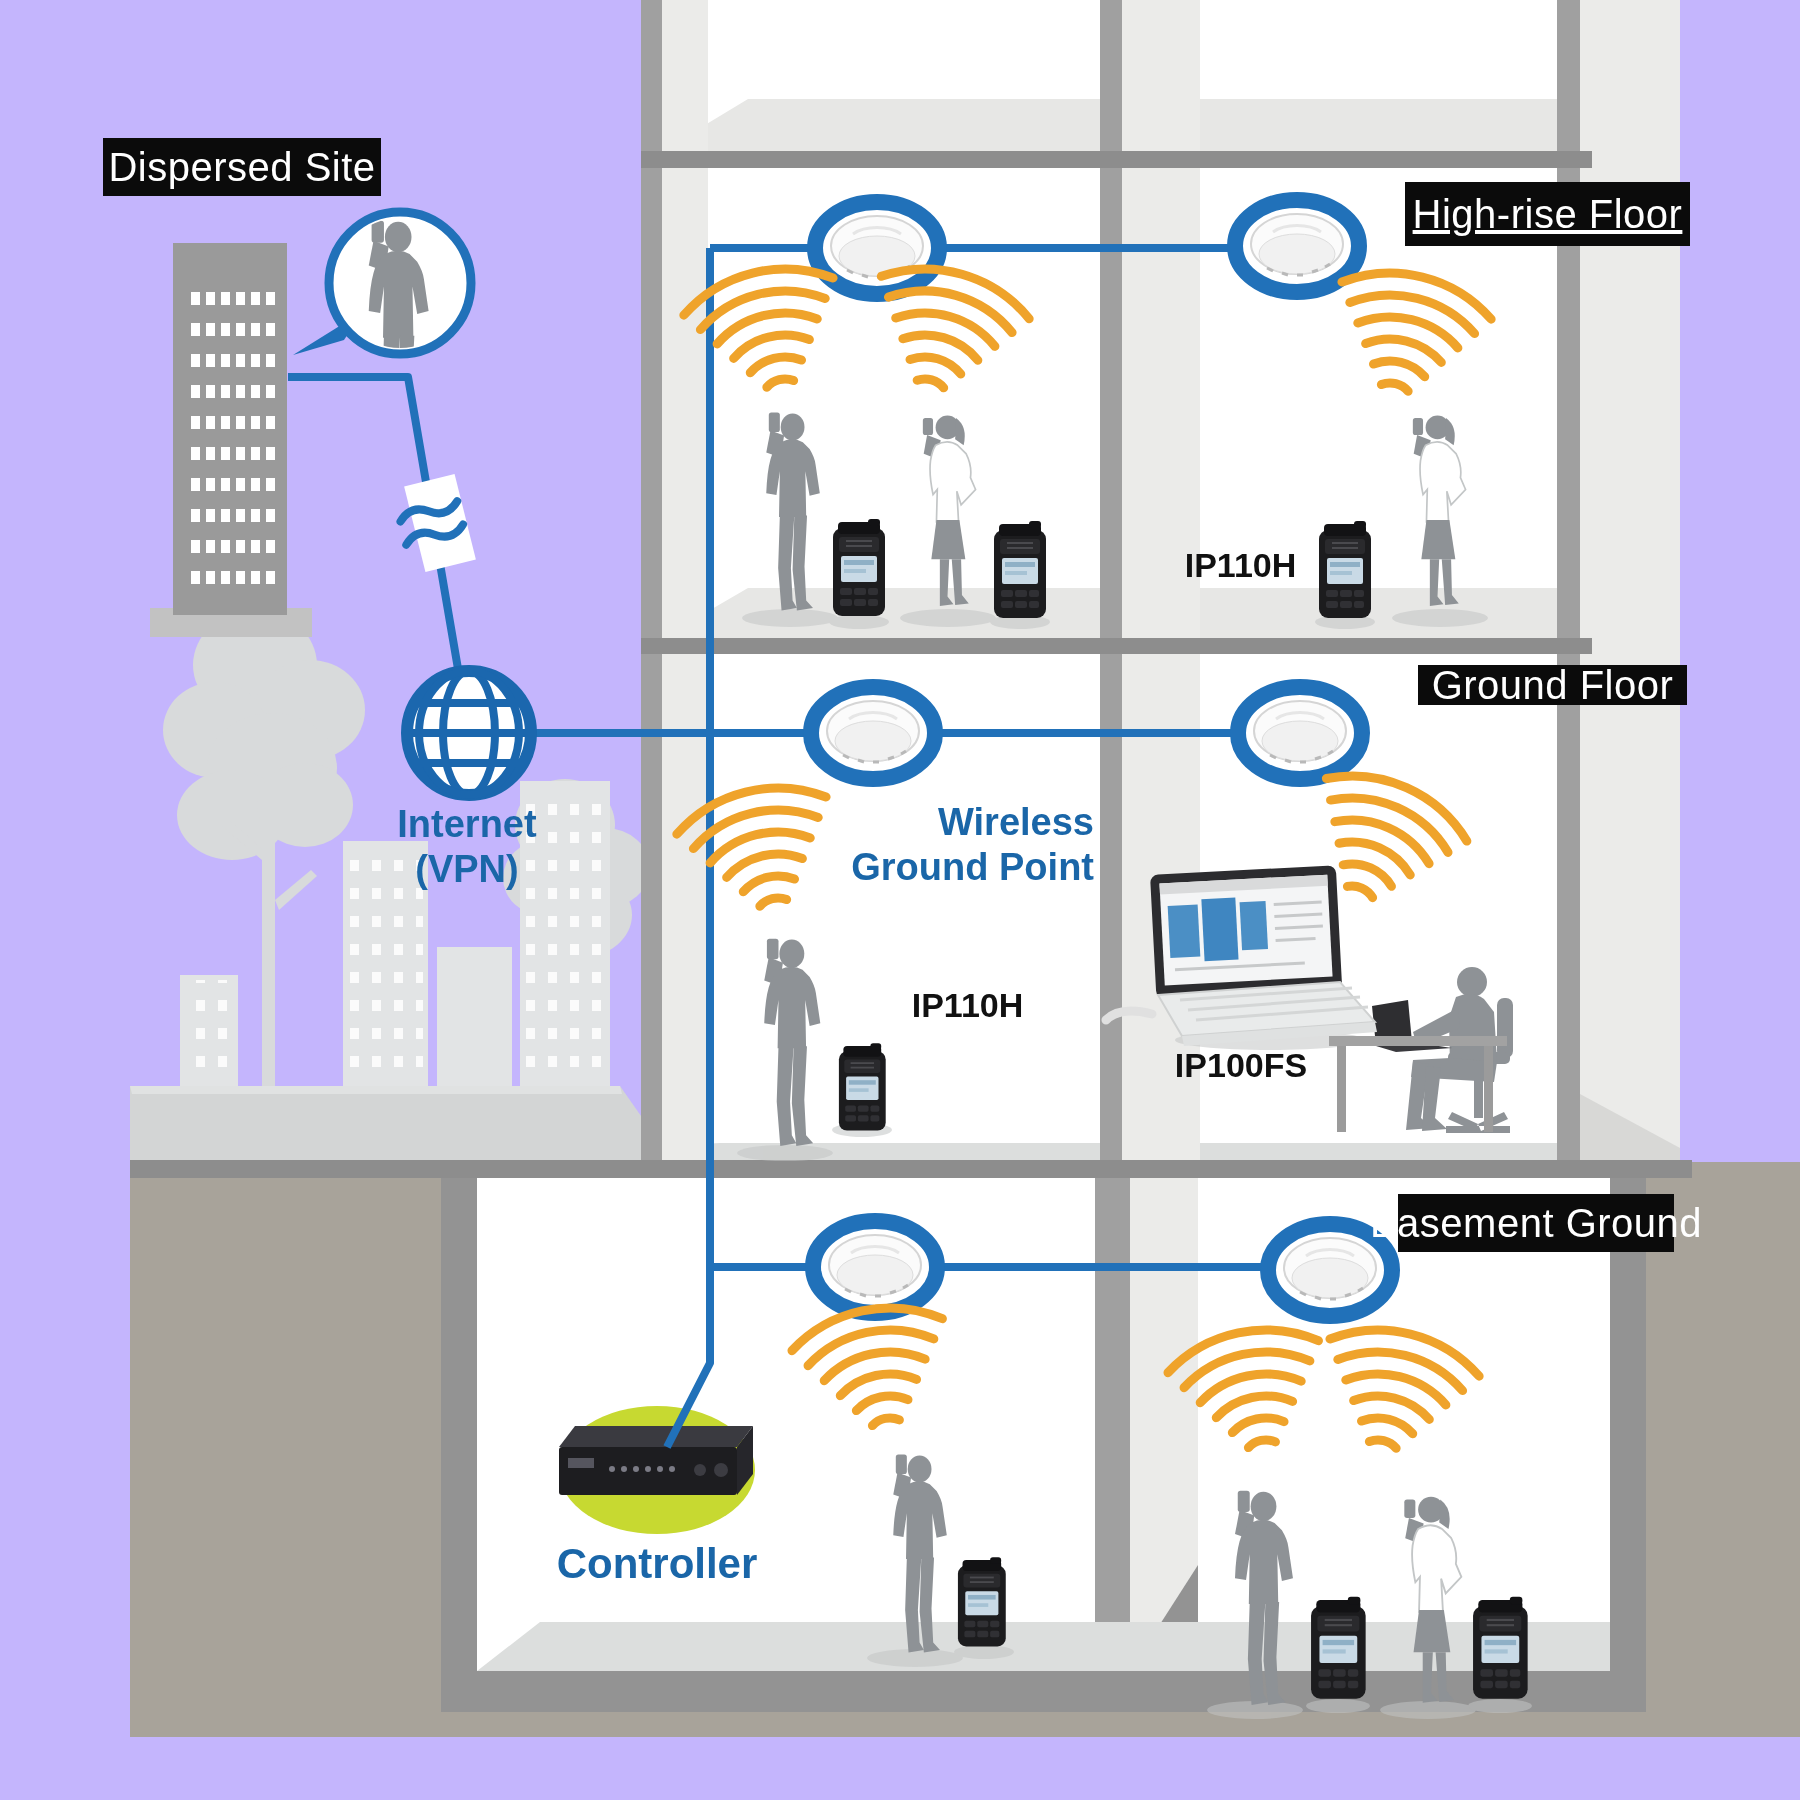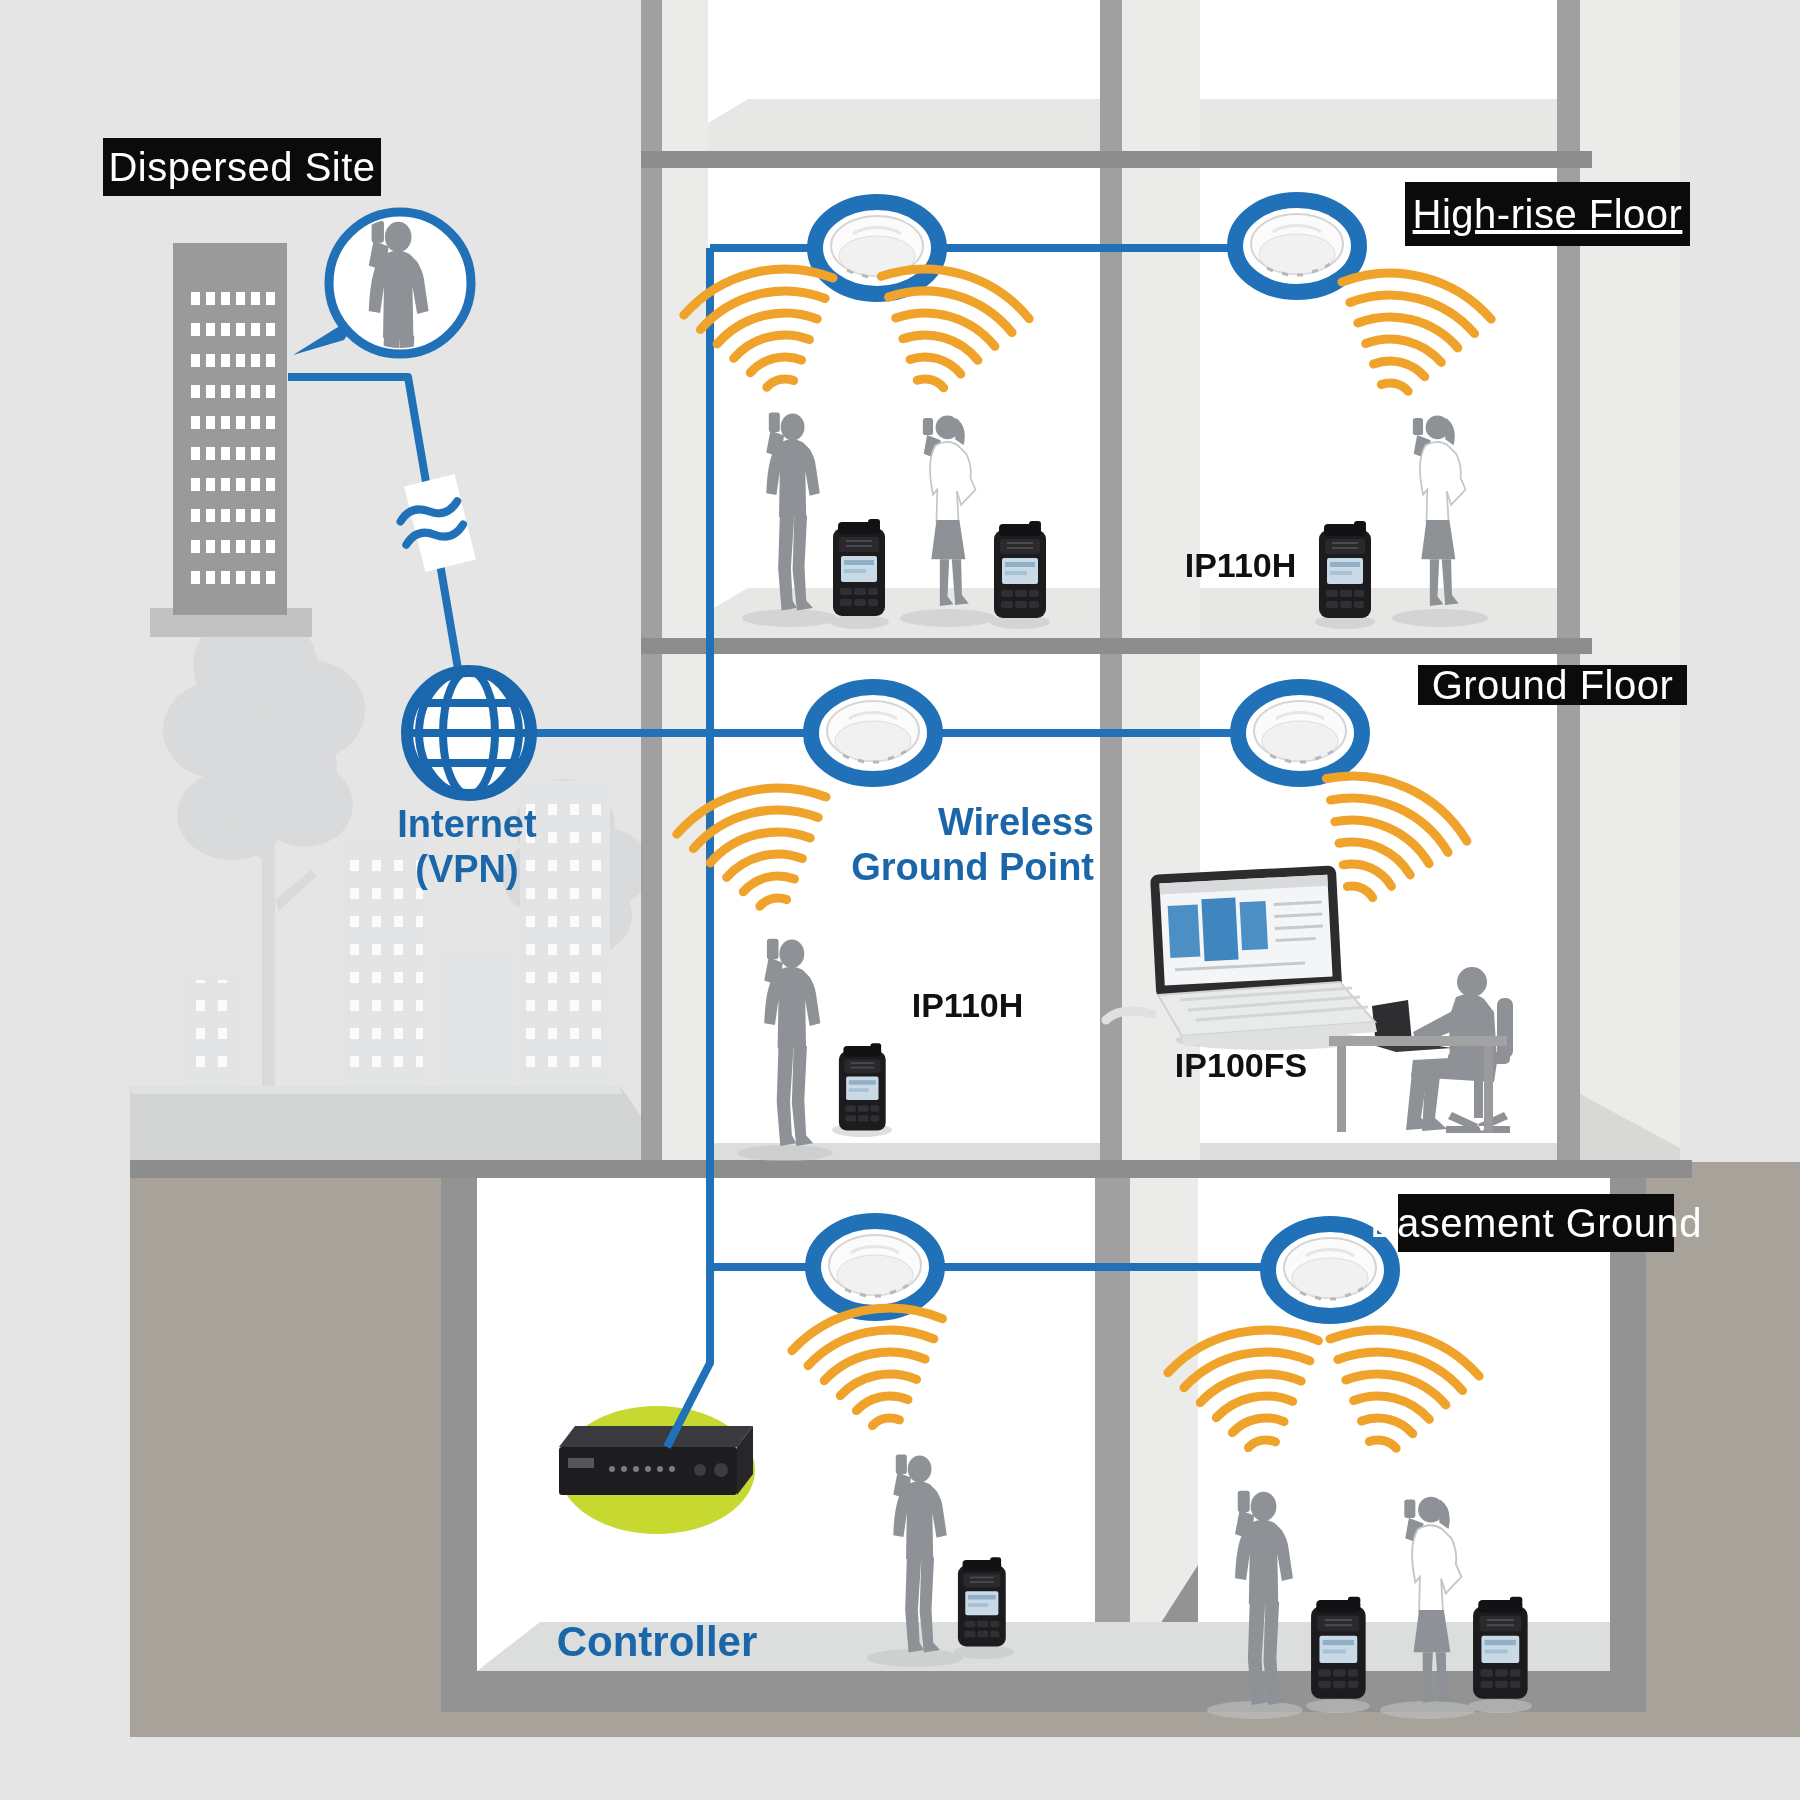--- a/index.html
+++ b/index.html
@@ -1,16 +1,16 @@
 <!DOCTYPE html>
 <html><head>
 <meta charset="utf-8">
 <style>
   html,body{margin:0;padding:0;background:#ffffff;}
-  #stage{position:relative;width:1800px;height:1800px;overflow:hidden;background:#e5e5e5;
+  #stage{position:relative;width:1800px;height:1800px;overflow:hidden;background:#c4b5fd;
          font-family:"Liberation Sans",sans-serif;}
   #stage svg{position:absolute;left:0;top:0;}
   .callout{position:absolute;background:#0b0b0b;color:#fff;display:flex;align-items:center;
            justify-content:center;font-size:40px;letter-spacing:0.5px;white-space:nowrap;}
   .blue-label{position:absolute;color:#1a66a8;font-weight:bold;text-align:center;line-height:1.18;}
   .product-label{position:absolute;color:#111;font-weight:bold;font-size:34px;text-align:center;white-space:nowrap;}
 </style>
 </head>
 <body>
 
@@ -320,17 +320,17 @@
   <div>Wireless</div>
   <div>Ground Point</div>
 </div>
 
 <div class="product-label" style="left:880px;top:986px;width:175px;">IP110H</div>
 
 <div class="product-label" style="left:1153px;top:546px;width:175px;">IP110H</div>
 
 <div class="product-label" style="left:1152px;top:1046px;width:178px;">IP100FS</div>
 
-<div class="blue-label" style="left:517px;top:1616px;width:280px;font-size:42px;line-height:1.25;">
+<div class="blue-label" style="left:517px;top:1538px;width:280px;font-size:42px;line-height:1.25;">
   <div>Controller</div>
 </div>
 
 </div>
 
 </body></html>

